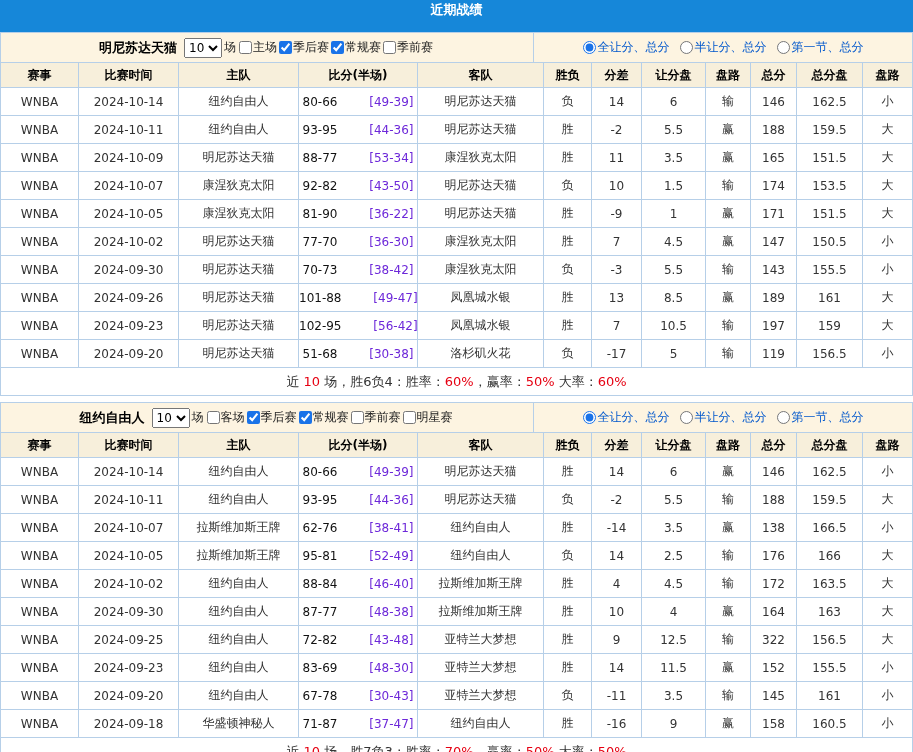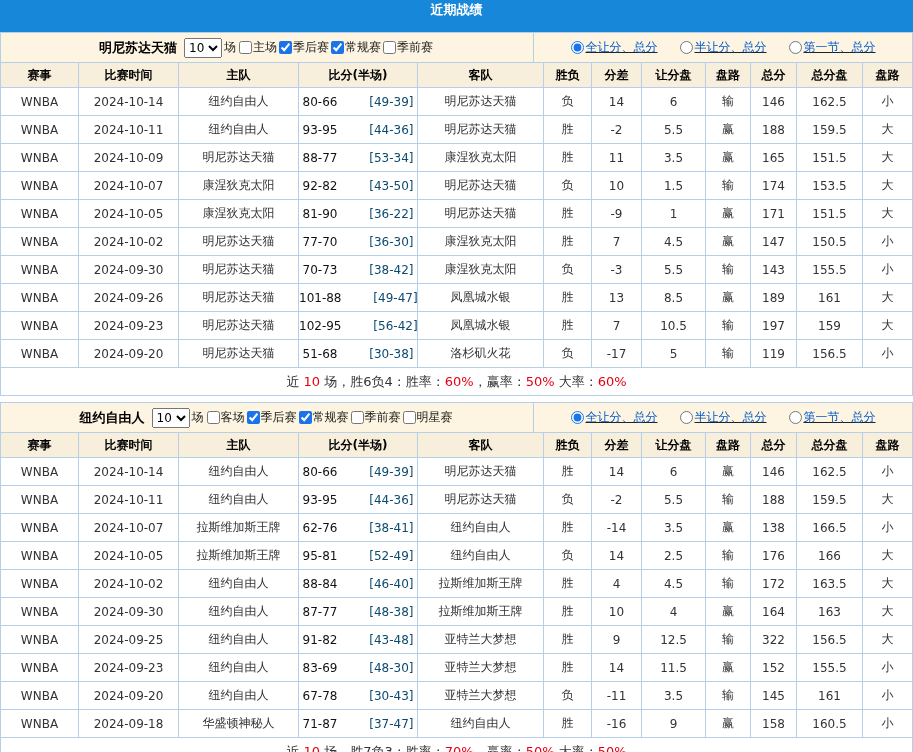--- a/index.html
+++ b/index.html
@@ -21,21 +21,21 @@
     background: #fdf4e1;
     border: 1px solid #b6cfe8; border-bottom: none;
     align-items: stretch;
   }
   .filter-left {
     width: 532px; display: flex; align-items: center;
     justify-content: center;
   }
   .filter-right {
     flex: 1; display: flex; align-items: center; justify-content: center;
-    gap: 22px; border-left: 1px solid #b6cfe8; text-decoration: underline;
+    gap: 10px; border-left: 1px solid #b6cfe8;
   }
   .team-name { font-weight: bold; font-size: 13px; color: #000; margin-right: 7px; }
   .n-select { font-size: 12px; height: 20px; margin-right: 2px; font-family: inherit; }
   .suffix { margin-right: 3px; }
   label.cb { display: inline-flex; align-items: center; margin-right: 2px; color: #222; }
   label.cb input { width: 13px; height: 13px; margin: 0 1px 0 0; accent-color: #1a73e8; }
   label.rb { display: inline-flex; align-items: center; color: #0057cc; }
   label.rb input { width: 13px; height: 13px; margin: 0 2px 0 0; accent-color: #1a73e8; }
   table.results { width: 100%; border-collapse: collapse; table-layout: fixed; }
   .results th, .results td {
@@ -54,21 +54,21 @@
   .results th:nth-child(8){width:64px}
   .results th:nth-child(9){width:45px}
   .results th:nth-child(10){width:46px}
   .results th:nth-child(11){width:66px}
   .team-hl { color: #009900; }
   .val-red { color: #e60012; }
   .val-green { color: #008800; }
   .val-blue { color: #0057cc; }
   .c-plain { color: #333; }
   .score { font-weight: normal; color: #111; }
-  .half { color: #0c4a6e; margin-left: 28px; }
+  .half { color: #6d28d9; margin-left: 28px; }
   .summary {
     height: 28px; line-height: 27px; text-align: center;
     border: 1px solid #b6cfe8; border-top: none;
     font-size: 13px; color: #333; background: #fff;
   }
   .section-gap { height: 6px; background: #fff; }
 </style>
 </head>
 <body>
 
@@ -417,21 +417,21 @@
             <td class="c-plain">4</td>
             <td class="val-red">赢</td>
             <td class="val-blue">164</td>
             <td class="val-blue">163</td>
             <td class="val-red">大</td>
           </tr>
           <tr>
             <td class="c-plain">WNBA</td>
             <td class="c-plain">2024-09-25</td>
             <td class="team-hl">纽约自由人</td>
-            <td class="c-score"><span class="score">91-82</span> <span class="half">[43-48]</span></td>
+            <td class="c-score"><span class="score">72-82</span> <span class="half">[43-48]</span></td>
             <td class="c-plain">亚特兰大梦想</td>
             <td class="val-red">胜</td>
             <td class="c-plain">9</td>
             <td class="c-plain">12.5</td>
             <td class="c-plain">输</td>
             <td class="val-blue">322</td>
             <td class="val-blue">156.5</td>
             <td class="val-red">大</td>
           </tr>
           <tr>

